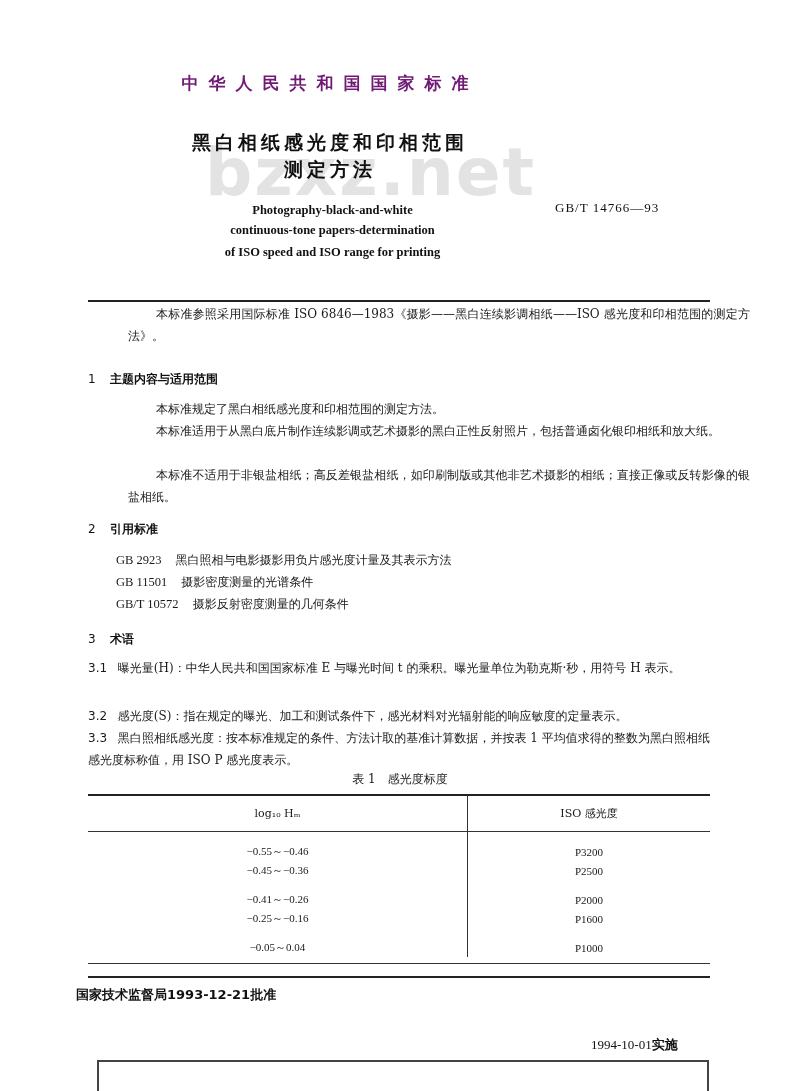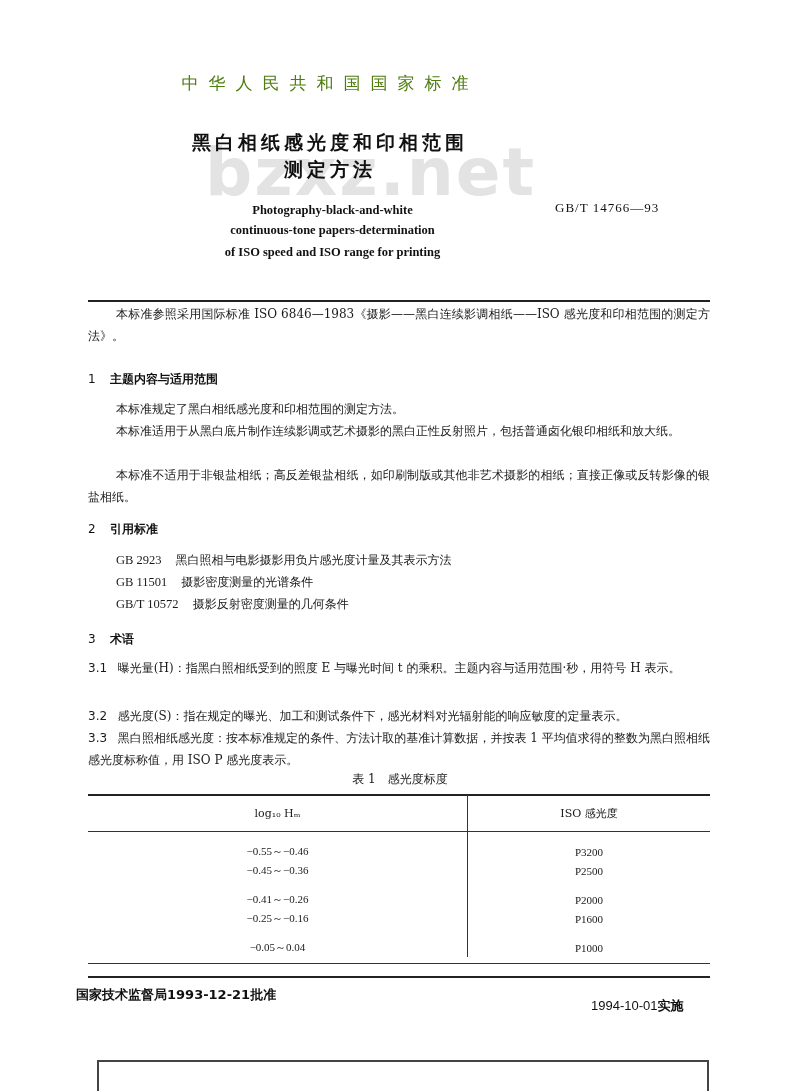--- a/index.html
+++ b/index.html
@@ -1,44 +1,44 @@
 <!DOCTYPE html>
 <html><head>
 <meta charset="utf-8">
 <style>
   html, body { margin: 0; padding: 0; background: #ffffff; }
   body { width: 800px; height: 1091px; position: relative; overflow: hidden;
          font-family: "DejaVu Serif", "Liberation Serif", serif; color: #1a1a1a; }
   .abs { position: absolute; }
   .national { left: 0; width: 660px; top: 72px; text-align: center; font-family: "DejaVu Sans", sans-serif;
-              font-weight: normal; font-size: 17px; letter-spacing: 10px; color: #4d7c0f; }
+              font-weight: bold; font-size: 17px; letter-spacing: 10px; color: #701a75; }
   .watermark { left: 205px; top: 140px; font-family: "DejaVu Sans", "Liberation Sans", sans-serif;
                font-weight: bold; font-size: 66px; color: #e3e3e3; letter-spacing: 2px; z-index: 0; line-height: 1; }
   .title-cn { left: 0; width: 660px; text-align: center; font-family: "DejaVu Sans", sans-serif;
               font-weight: bold; font-size: 19px; letter-spacing: 4px; color: #111; z-index: 1; }
   .title-en { left: 0; width: 665px; text-align: center; font-family: "Liberation Serif", serif;
               font-weight: bold; font-size: 12.5px; color: #111; }
   .std-no { left: 555px; top: 200px; font-family: "Liberation Serif", serif; font-size: 13px; color: #111; letter-spacing: 1px; }
   .hrule { left: 88px; width: 622px; height: 0; border-top: 2px solid #222; }
   .hrule.thin { border-top: 1px solid #333; }
   .para { left: 88px; width: 622px; font-size: 12px; line-height: 22px; text-align: justify; color: #1a1a1a; }
-  .indent { text-indent: 28px; }
+  .indent { text-indent: 28px; margin-left: 40px; }
   .heading { left: 88px; font-family: "DejaVu Sans", sans-serif; font-size: 12px; font-weight: bold; color: #111; }
   .heading .num { font-weight: normal; display: inline-block; width: 22px; }
   .ref { left: 116px; font-size: 12px; line-height: 22px; }
   .ref .code { display: inline-block; font-family: "Liberation Serif", serif; font-size: 12.5px; margin-right: 14px; }
   .term-no { font-family: "DejaVu Sans", sans-serif; display: inline-block; width: 26px; }
   .caption { left: 0; width: 800px; text-align: center; font-size: 12px; top: 771px; }
   table.t1 { position: absolute; left: 88px; top: 795px; width: 622px; border-collapse: collapse; font-size: 11px; }
   table.t1 th { font-weight: normal; height: 34px; border-bottom: 1px solid #333; margin-top: 36px; }
   table.t1 td { text-align: center; height: 17px; font-family: "Liberation Serif", serif; }
   table.t1 td.left, table.t1 th.left { border-right: 1px solid #333; width: 377px; }
   table.t1 tr.gap td { height: 8px; }
   .footer-left { left: 76px; top: 986px; font-family: "DejaVu Sans", sans-serif; font-weight: bold; font-size: 13px; color: #111; }
-  .footer-right { left: 591px; top: 997px; font-family: Liberation Sans, sans-serif; font-size: 13px; color: #111; }
+  .footer-right { left: 591px; top: 1036px; font-family: Liberation Serif, serif; font-size: 13px; color: #111; }
   .footer-right .sfx { font-weight: bold; }
   .bottom-box { left: 97px; top: 1060px; width: 608px; height: 40px; border: 2px solid #444; border-bottom: none; }
 </style>
 </head>
 <body>
 
 <div class="abs national">中华人民共和国国家标准</div>
 
 <div class="abs watermark">bzxz.net</div>
 
@@ -73,21 +73,21 @@
 </div>
 <div class="abs ref" style="top:593px;">
   <span class="code">GB/T 10572</span><span>摄影反射密度测量的几何条件</span>
 </div>
 
 <div class="abs heading" style="top:631px;">
   <span class="num">3</span><span>术语</span>
 </div>
 
 <div class="abs para" style="top:657px;">
-  <span class="term-no">3.1</span> <span>曝光量(H)：指黑白照相纸受到的照度 E 与曝光时间 t 的乘积。主题内容与适用范围·秒，用符号 H 表示。</span>
+  <span class="term-no">3.1</span> <span>曝光量(H)：中华人民共和国国家标准 E 与曝光时间 t 的乘积。曝光量单位为勒克斯·秒，用符号 H 表示。</span>
 </div>
 <div class="abs para" style="top:705px;">
   <span class="term-no">3.2</span> <span>感光度(S)：指在规定的曝光、加工和测试条件下，感光材料对光辐射能的响应敏度的定量表示。</span>
 </div>
 <div class="abs para" style="top:727px;">
   <span class="term-no">3.3</span> <span>黑白照相纸感光度：按本标准规定的条件、方法计取的基准计算数据，并按表 1 平均值求得的整数为黑白照相纸感光度标称值，用 ISO P 感光度表示。</span>
 </div>
 
 <div class="abs caption">表 1　感光度标度</div>
 

